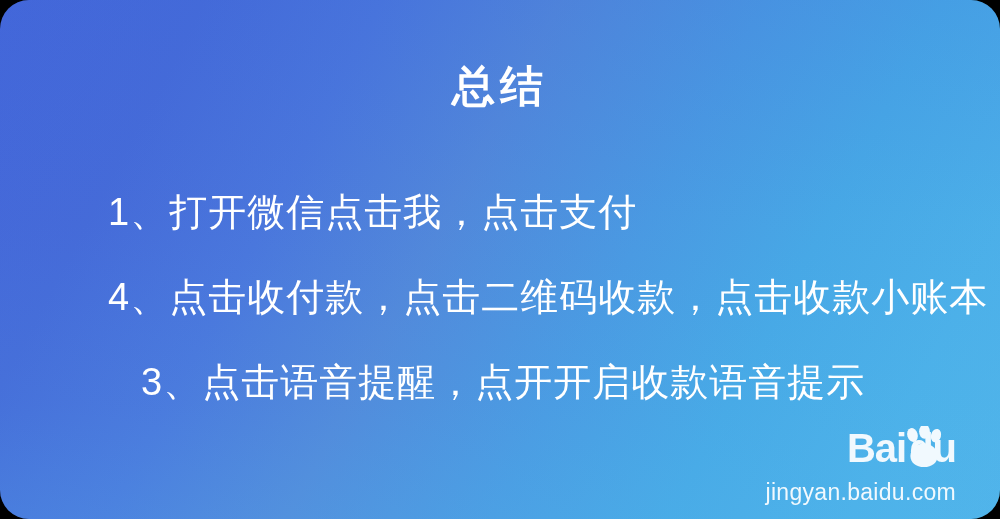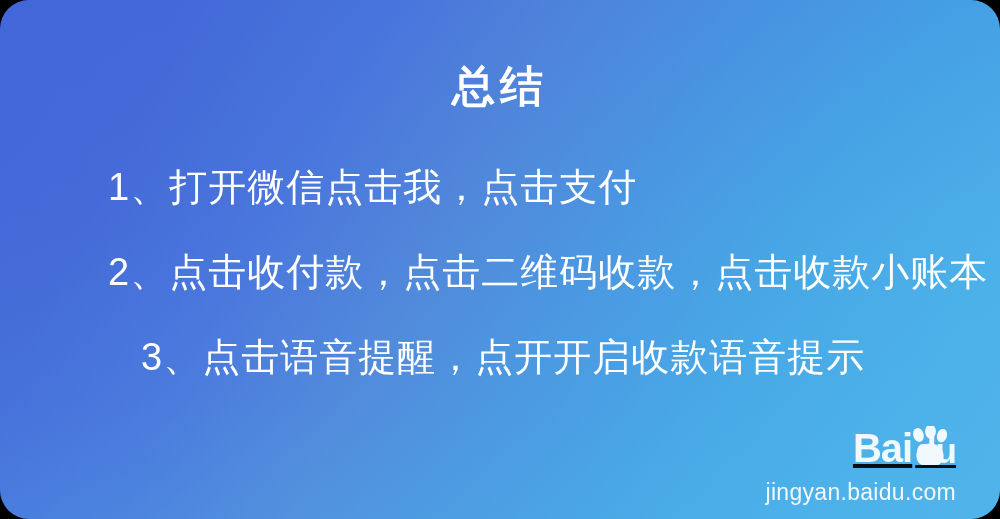--- a/index.html
+++ b/index.html
@@ -48,21 +48,21 @@
     color: #ffffff;
     font-size: 43px;
     font-weight: 700;
     letter-spacing: 5px;
     line-height: 52px;
     z-index: 3;
   }
 
   .body-list {
     position: absolute;
-    top: 164px;
+    top: 189px;
     left: 108px;
     width: 870px;
     z-index: 3;
     margin: 0;
     padding: 0;
     list-style: none;
   }
   .body-line {
     color: #ffffff;
     font-size: 38px;
@@ -81,40 +81,39 @@
     bottom: 14px;
     z-index: 4;
     text-align: right;
     opacity: 0.92;
   }
   .wm-logo {
     display: flex;
     align-items: flex-end;
     justify-content: flex-end;
     height: 46px;
-    text-decoration: underline;
   }
   .wm-bai, .wm-du, .wm-jy {
     color: #ffffff;
     font-weight: 700;
     line-height: 1;
   }
   .wm-bai {
     font-size: 40px;
     letter-spacing: -1px;
   }
   .wm-paw {
     position: relative;
     width: 44px;
     height: 44px;
     margin: 0 1px -2px -4px;
   }
   .wm-paw svg { display: block; }
   .wm-du {
-    font-size: 35px;
+    font-size: 40px;
     letter-spacing: -1px;
     margin-left: -38px;
     position: relative;
     z-index: 2;
   }
   .wm-jy {
     font-size: 36px;
     margin-left: 9px;
     letter-spacing: 1px;
   }
@@ -129,21 +128,21 @@
 </style>
 </head>
 <body>
 
 <div id="slide">
 
   <div class="title">总结</div>
 
   <ul class="body-list">
     <li class="body-line">1、打开微信点击我，点击支付</li>
-    <li class="body-line">2、点击收付款，点击二维码收款，点击收款小账本</li>
+    <li class="body-line">4、点击收付款，点击二维码收款，点击收款小账本</li>
     <li class="body-line">3、点击语音提醒，点开开启收款语音提示</li>
   </ul>
 
   <div class="watermark">
     <div class="wm-logo">
       <span class="wm-bai">Bai</span>
       <span class="wm-paw">
         <svg width="44" height="44" viewBox="0 0 44 44" aria-hidden="true">
           <ellipse cx="10.5" cy="9" rx="5.2" ry="7.0" fill="#ffffff" transform="rotate(-16 10.5 9)"></ellipse>
           <ellipse cx="22.5" cy="5.6" rx="5.4" ry="7.2" fill="#ffffff"></ellipse>

